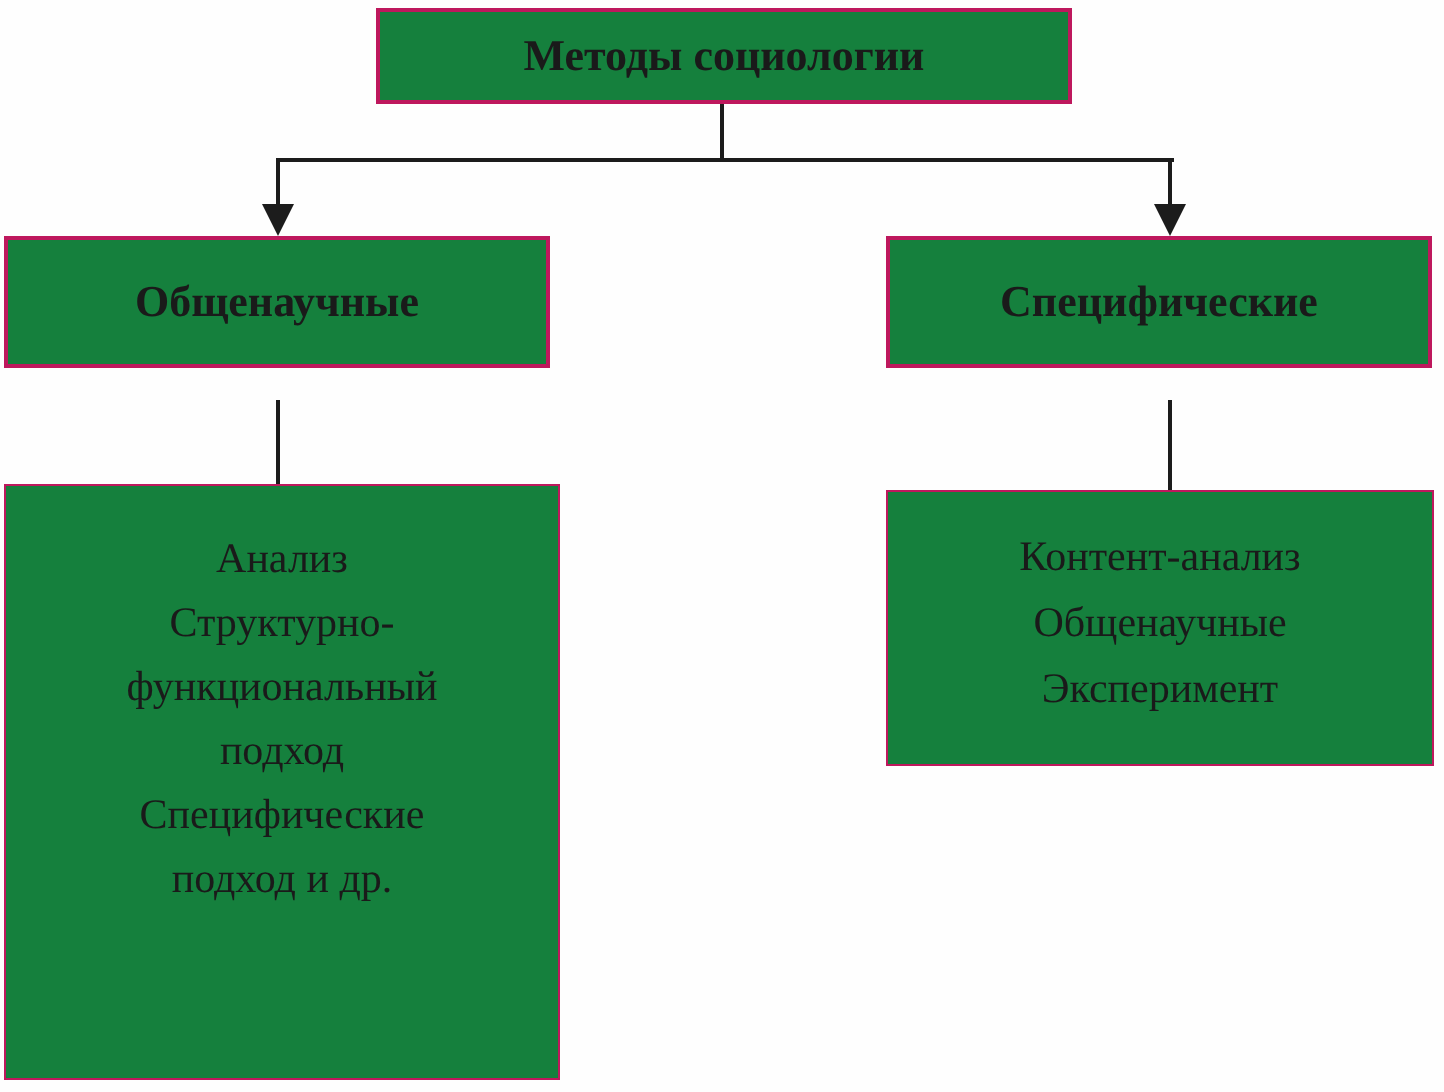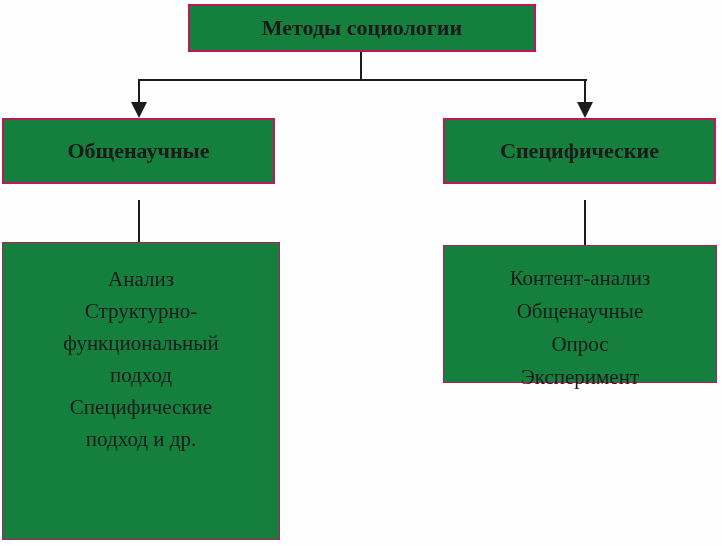--- a/index.html
+++ b/index.html
@@ -117,18 +117,17 @@
     <div class="list-inner">
         <div>Анализ</div>
         <div>Структурно-функциональный подход</div>
         <div>Специфические подход и др.</div>
       </div>
   </div>
   <div class="box list-box list-right">
     <div class="list-inner">
         <div>Контент-анализ</div>
         <div>Общенаучные</div>
-        <div>Опрос</div>
         <div>Эксперимент</div>
       </div>
   </div>
 
 </div>
 
 </body></html>

